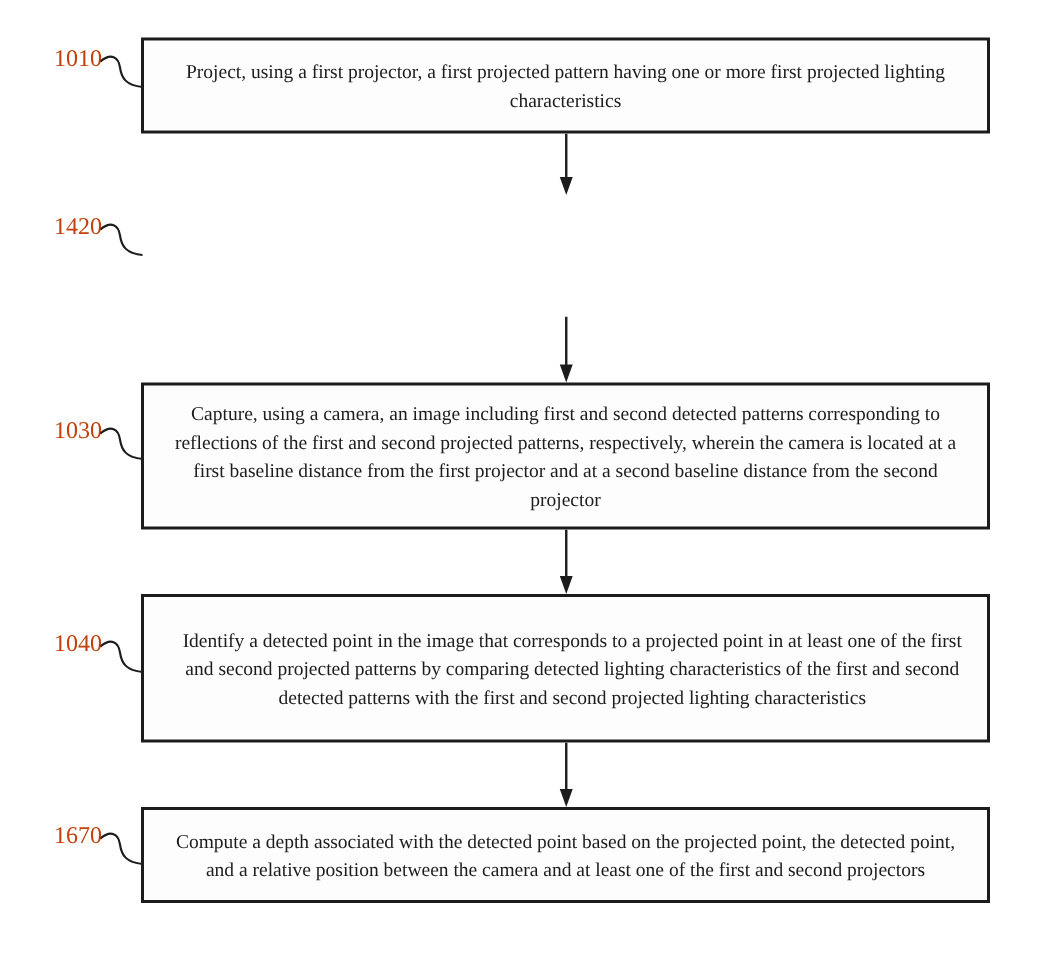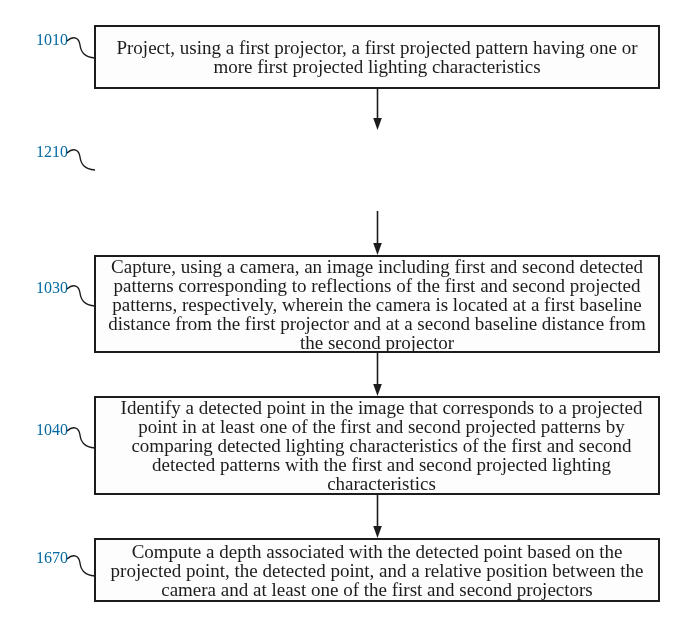--- a/index.html
+++ b/index.html
@@ -20,38 +20,38 @@
     position: absolute;
     left: 94px;
     width: 566px;
     box-sizing: border-box;
     border: 2px solid #1c1c1c;
     background: #fdfdfd;
     display: flex;
     align-items: center;
     justify-content: center;
     text-align: center;
-    font-size: 19px;
+    font-size: 13px;
     line-height: 19px;
     padding: 2px 11px;
   }
   .box-1 { top: 25px;  height: 64px; }
   .box-2 { top: 130px; height: 81px; }
   .box-3 { top: 255px; height: 98px; }
   .box-4 { top: 396px; height: 99px; padding-left: 20px; }
   .box-5 { top: 538px; height: 64px; }
 
   .ref-label {
     position: absolute;
     left: 26px;
     width: 42px;
     text-align: right;
     font-size: 16px;
     line-height: 16px;
-    color: #0369a1;
+    color: #c2410c;
   }
   .ref-1 { top: 32px;  }
   .ref-2 { top: 144px; }
   .ref-3 { top: 280px; font-family: Liberation Serif, serif; }
   .ref-4 { top: 422px; }
   .ref-5 { top: 550px; }
 
   .connector {
     position: absolute;
     left: 66px;
@@ -85,21 +85,21 @@
   </svg>
   <div class="flow-box box-1">
     <span>Project, using a first projector, a first projected pattern having one or more first projected lighting characteristics</span>
   </div>
 
   <svg class="flow-arrow arrow-1" viewBox="0 0 15 41" preserveAspectRatio="none">
     <line x1="7.5" y1="0" x2="7.5" y2="30" stroke="#1c1c1c" stroke-width="1.6"></line>
     <polygon points="3.2,29 11.8,29 7.5,41" fill="#1c1c1c"></polygon>
   </svg>
 
-  <span class="ref-label ref-2">1210</span>
+  <span class="ref-label ref-2">1420</span>
   <svg class="connector conn-2" viewBox="0 0 30 26">
     <path d="M1,5 C8,-1 13,2 14,9 C15,16 18,21 29,22" fill="none" stroke="#1c1c1c" stroke-width="1.4"></path>
   </svg>
 
   <svg class="flow-arrow arrow-2" viewBox="0 0 15 44" preserveAspectRatio="none">
     <line x1="7.5" y1="0" x2="7.5" y2="33" stroke="#1c1c1c" stroke-width="1.6"></line>
     <polygon points="3.2,32 11.8,32 7.5,44" fill="#1c1c1c"></polygon>
   </svg>
 
   <span class="ref-label ref-3">1030</span>

